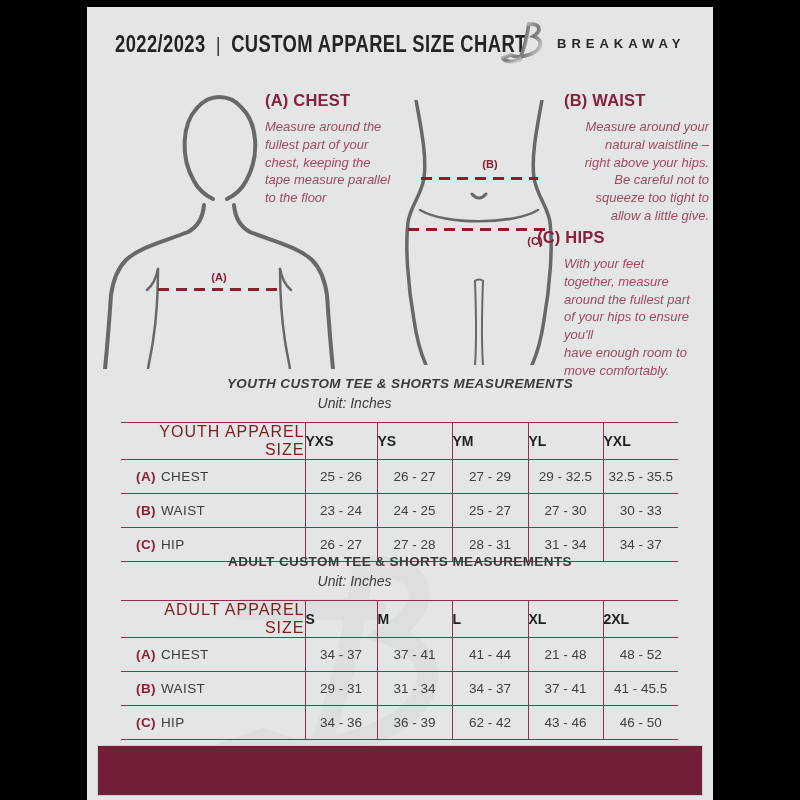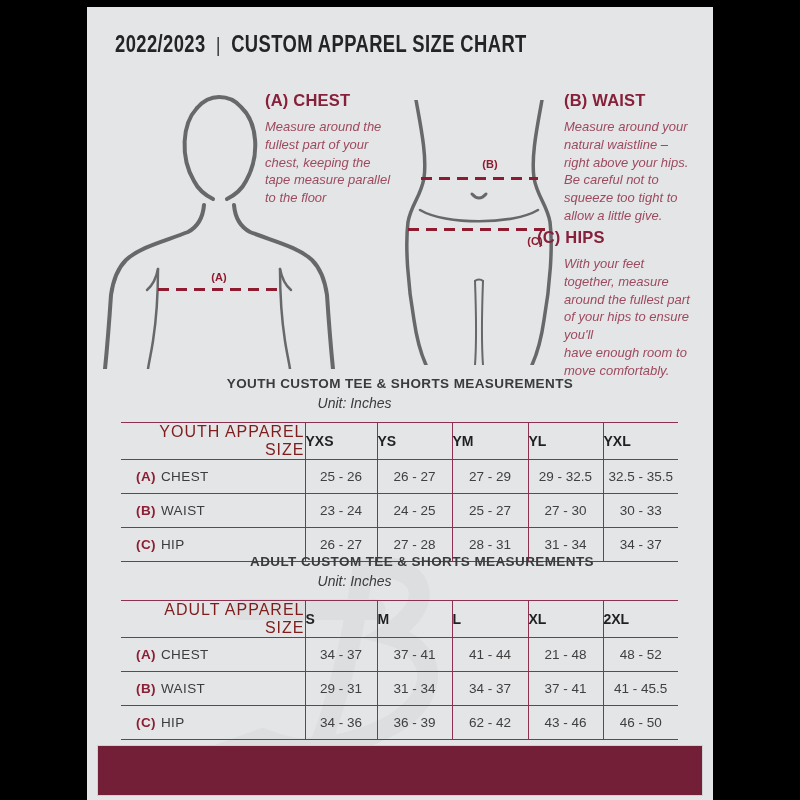--- a/index.html
+++ b/index.html
@@ -32,30 +32,30 @@
   .marker{position:absolute;font-size:11px;font-weight:800;color:#8e1b2f;}
   .marker-a{left:132px;top:264px;transform:translateX(-50%);}
   .marker-b{left:403px;top:151px;transform:translateX(-50%);}
   .marker-c{left:448px;top:228px;transform:translateX(-50%);}
 
   
   .guide-heading{position:absolute;font-size:16.5px;font-weight:800;color:#87203a;letter-spacing:.2px;}
   .guide-body{position:absolute;font-size:13px;font-style:italic;color:#9d4a5e;
     line-height:1.37;white-space:pre-line;}
   .chest-h{left:178px;top:84px;} .chest-b{left:178px;top:111px;width:150px;}
-  .waist-h{left:477px;top:84px;} .waist-b{left:477px;top:111px;width:145px;}
+  .waist-h{left:477px;top:84px;} .waist-b{left:477px;top:111px;width:145px;text-align:right;}
   .hips-h{left:450px;top:221px;} .hips-b{left:477px;top:248px;width:150px;}
 
   
   .sec-title{position:absolute;left:0;width:626px;text-align:center;
     font-size:13.5px;font-weight:700;color:#3a3b3d;letter-spacing:.4px;}
   .sec-unit{position:absolute;left:0;width:535px;text-align:center;
     font-size:14px;font-style:italic;color:#3a3b3d;}
-  .t1-title{top:369px;} .t1-unit{top:388px;}
-  .t2-title{top:547px;padding-left:22px;} .t2-unit{top:566px;}
+  .t1-title{top:369px;font-style:italic;} .t1-unit{top:388px;}
+  .t2-title{top:547px;} .t2-unit{top:566px;}
   .tbl-wrap{position:absolute;left:34px;width:557px;}
   .t1{top:415px;} .t2{top:593px;}
   table{border-collapse:collapse;width:557px;table-layout:fixed;}
   td,th{border-top:1.5px solid #8e3150;border-bottom:1.5px solid #8e3150;padding:0;}
   td+td,th+th{border-left:1.5px solid #8e3150;}
   tr.hrow td{height:27px;} tr.drow td{height:33px;}
   .corner{font-size:16px;color:#7f1d1d;letter-spacing:1px;padding-left:15px;text-align:right;}
   .size{font-size:14px;font-weight:700;color:#1f2022;text-align:left;}
   .rowlab{text-align:left;padding-left:15px;font-size:13.5px;color:#3b3c3e;letter-spacing:.4px;}
   .rowlab b{color:#8c1f35;font-weight:800;margin-right:5px;}
@@ -75,20 +75,38 @@
       <g fill="none" stroke="#d7d8da" stroke-width="5" stroke-linecap="round">
         <path d="M8 15 H40"></path>
         <path d="M37 5 C35 20 31 38 25 52"></path>
         <path d="M37 5 C51 3 56 13 43 21 C58 25 57 43 28 48"></path>
         <path d="M25 52 C17 56 7 56 2 50 L13 46 C18 48 22 49 25 48"></path>
       </g>
     </svg>
 
     <div class="header-title">
       <span>2022/2023</span><span class="sep">|</span><span>CUSTOM APPAREL SIZE CHART</span>
+    </div>
+    <div class="brand">
+      <svg class="logo" viewBox="0 0 64 60">
+        <defs>
+          <linearGradient id="silver" x1="0" y1="0" x2="1" y2="1">
+            <stop offset="0" stop-color="#c4c5c7"></stop>
+            <stop offset="0.5" stop-color="#76777a"></stop>
+            <stop offset="1" stop-color="#d6d7d9"></stop>
+          </linearGradient>
+        </defs>
+        <g fill="none" stroke="url(#silver)" stroke-width="5" stroke-linecap="round">
+          <path d="M8 15 H40"></path>
+          <path d="M37 5 C35 20 31 38 25 52"></path>
+          <path d="M37 5 C51 3 56 13 43 21 C58 25 57 43 28 48"></path>
+          <path d="M25 52 C17 56 7 56 2 50 L13 46 C18 48 22 49 25 48"></path>
+        </g>
+      </svg>
+      <span class="brand-name">BREAKAWAY</span>
     </div>
 
     <svg class="fig fig-left" viewBox="0 0 238 276">
       <g stroke-width="4">
         <path d="M97 15 C82 31 80 64 94 88 C98 96 105 102 113 106"></path>
         <path d="M97 15 C104 7 111 4 119 4 C127 4 135 7 141 14 C158 30 160 63 146 88 C142 96 135 102 127 106"></path>
         <path d="M104 112 C103 124 99 133 88 139 C62 149 40 154 26 167 C17 176 13 188 11 202 C9 232 7 256 5 276"></path>
         <path d="M134 112 C135 124 139 133 150 139 C176 149 198 154 212 167 C221 176 225 188 227 202 C229 232 231 256 233 276"></path>
       </g>
       <g stroke-width="2.5">

